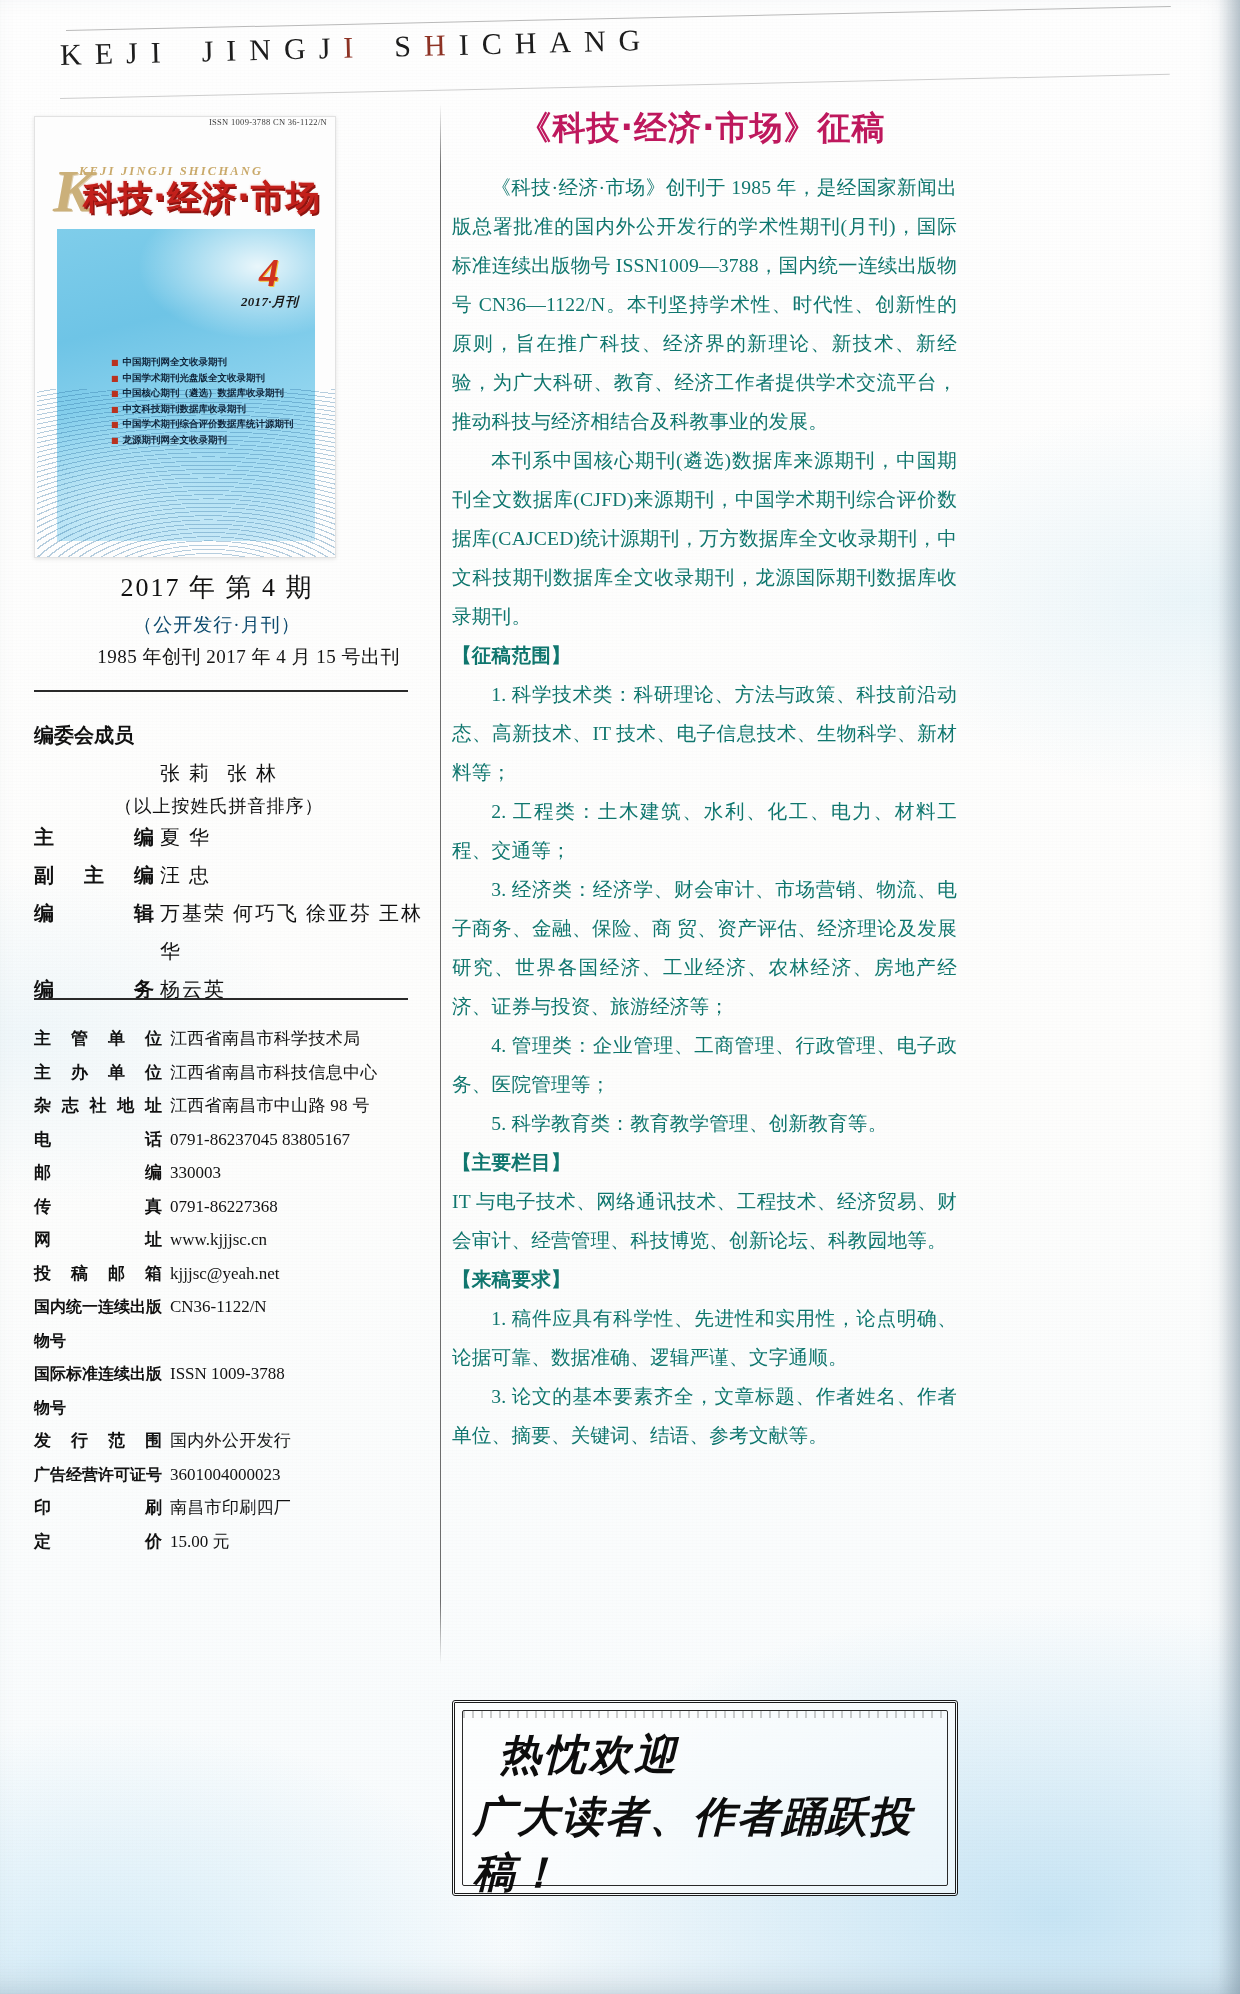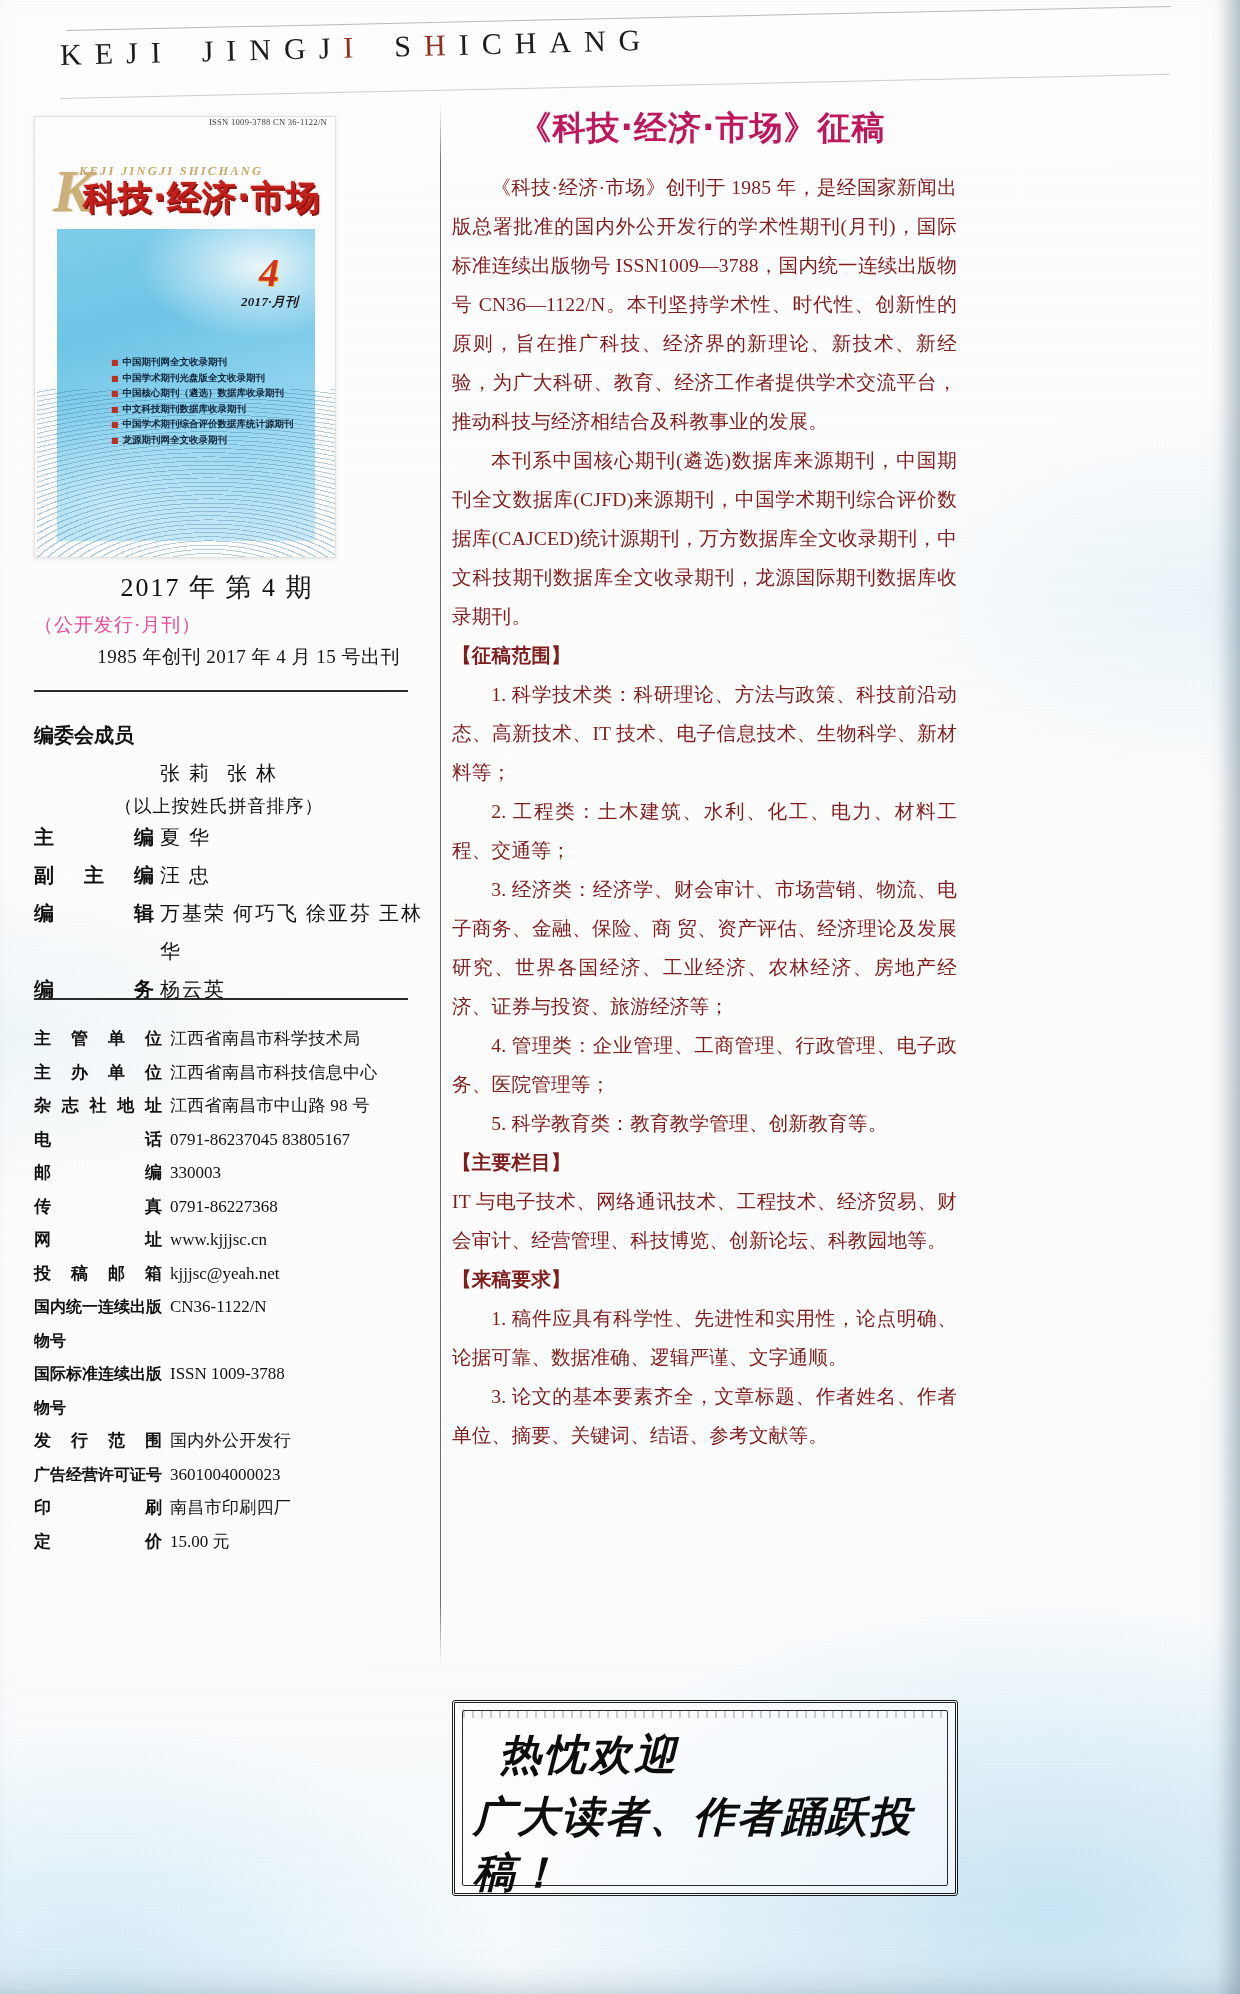--- a/index.html
+++ b/index.html
@@ -118,22 +118,22 @@
     font-weight:bold;
   }
   .cover-bullets li:before{
     content:"\25A0";color:#b9321f;font-size:8px;margin-right:4px;
   }
   .issue-line1{
     position:absolute;left:34px;top:570px;width:366px;text-align:center;
     font-size:26px;letter-spacing:2px;color:#111;
   }
   .issue-line2{
-    position:absolute;left:34px;top:612px;width:366px;text-align:left;
-    font-size:19px;letter-spacing:1px;color:#ec4899;
+    position:absolute;left:34px;top:612px;width:366px;text-align:center;
+    font-size:19px;letter-spacing:1px;color:#0c4a6e;
   }
   .issue-line3{
     position:absolute;left:34px;top:644px;width:366px;text-align:right;
     font-size:19px;letter-spacing:.5px;color:#151515;
     font-family:"Liberation Serif",serif;
   }
 
   .hr-left{
     position:absolute;left:34px;width:374px;height:2px;background:#2a2a2a;
   }
@@ -167,21 +167,21 @@
   .pvalue.latin{font-family:"Liberation Serif",serif;letter-spacing:0;}
 
   
   .cfp-title{
     position:absolute;left:452px;top:106px;width:500px;text-align:center;
     font-size:33px;font-weight:bold;color:#be185d;letter-spacing:1px;
     font-family:"DejaVu Sans","Liberation Sans",sans-serif;
   }
   .cfp-body{
     position:absolute;left:452px;top:168px;width:505px;
-    font-size:19.6px;line-height:39px;color:#7f1d1d;text-align:justify;
+    font-size:19.6px;line-height:39px;color:#0f766e;text-align:justify;
     letter-spacing:.2px;
   }
   .cfp-body p{margin:0;}
   .cfp-body p.ind{text-indent:2em;}
   .cfp-body p.sec{font-weight:bold;}
 
   
   .slogan{
     position:absolute;left:452px;top:1700px;width:500px;height:190px;
     border:3px double #1b1b1b;border-radius:3px;

